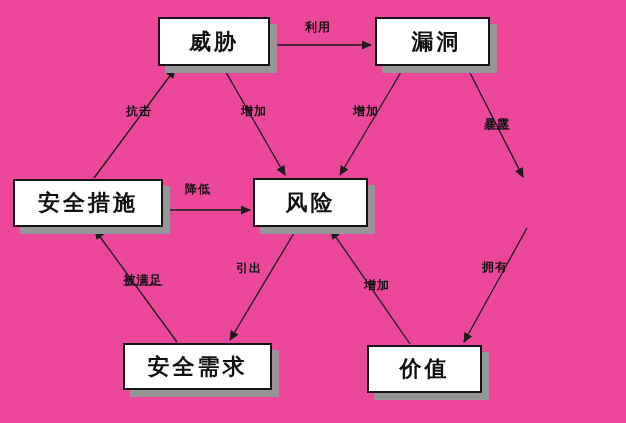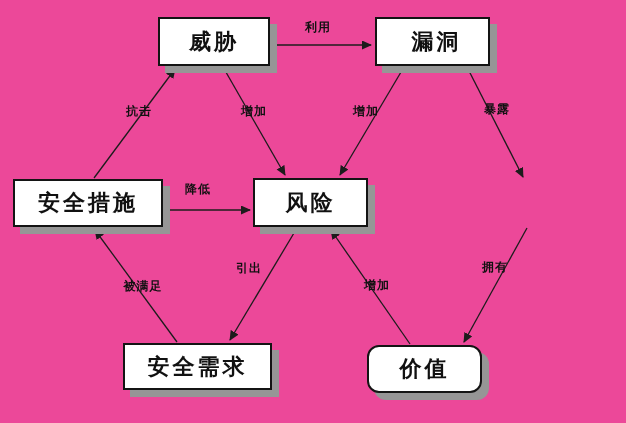--- a/index.html
+++ b/index.html
@@ -82,28 +82,28 @@
   </div>
   <div class="node" style="left:13px; top:179px; width:150px; height:48px;">
     <span>安全措施</span>
   </div>
   <div class="node" style="left:253px; top:178px; width:115px; height:49px;">
     <span>风险</span>
   </div>
   <div class="node" style="left:123px; top:343px; width:149px; height:47px;">
     <span>安全需求</span>
   </div>
-  <div class="node" style="left:367px; top:345px; width:115px; height:48px;border-radius:12px;">
+  <div class="node" style="left:367px; top:345px; width:115px; height:48px;">
     <span>价值</span>
   </div>
 
   <div class="edge-label" style="left:318px; top:27px;">利用</div>
   <div class="edge-label" style="left:139px; top:111px;">抗击</div>
   <div class="edge-label" style="left:254px; top:111px;">增加</div>
   <div class="edge-label" style="left:366px; top:111px;">增加</div>
-  <div class="edge-label" style="left:497px; top:109px;">暴露</div>
+  <div class="edge-label" style="left:497px; top:124px;text-decoration:underline;">暴露</div>
   <div class="edge-label" style="left:198px; top:189px;">降低</div>
-  <div class="edge-label" style="left:143px; top:286px;">被满足</div>
+  <div class="edge-label" style="left:143px; top:280px;text-decoration:underline;">被满足</div>
   <div class="edge-label" style="left:249px; top:268px;">引出</div>
   <div class="edge-label" style="left:377px; top:285px;">增加</div>
   <div class="edge-label" style="left:495px; top:267px;">拥有</div>
 
 </div>
 
 </body></html>

